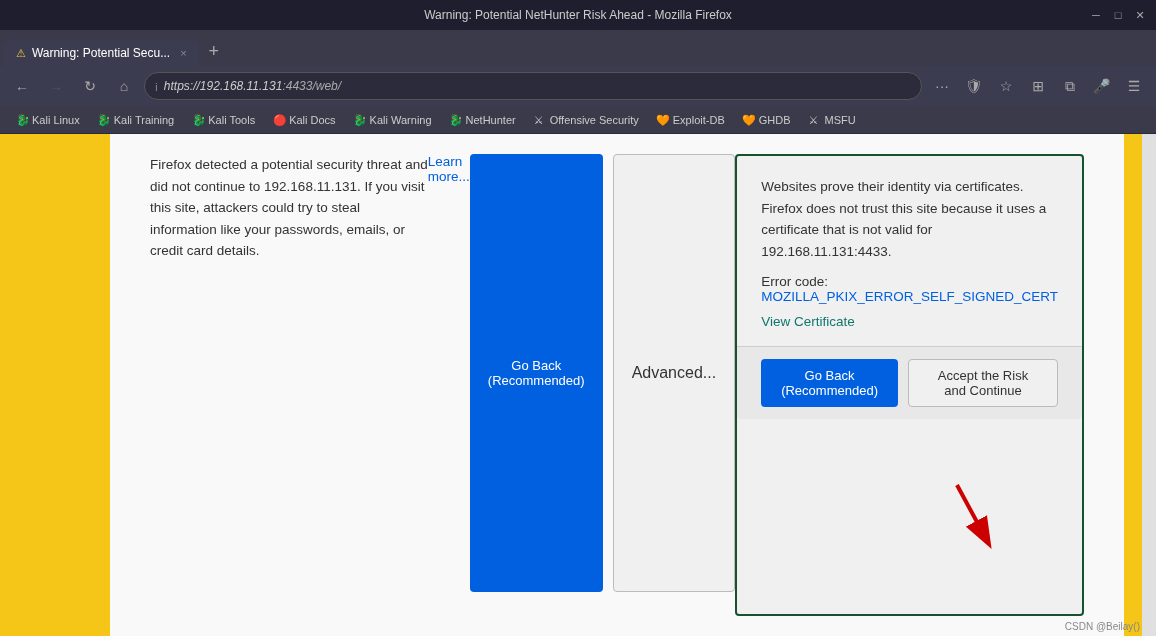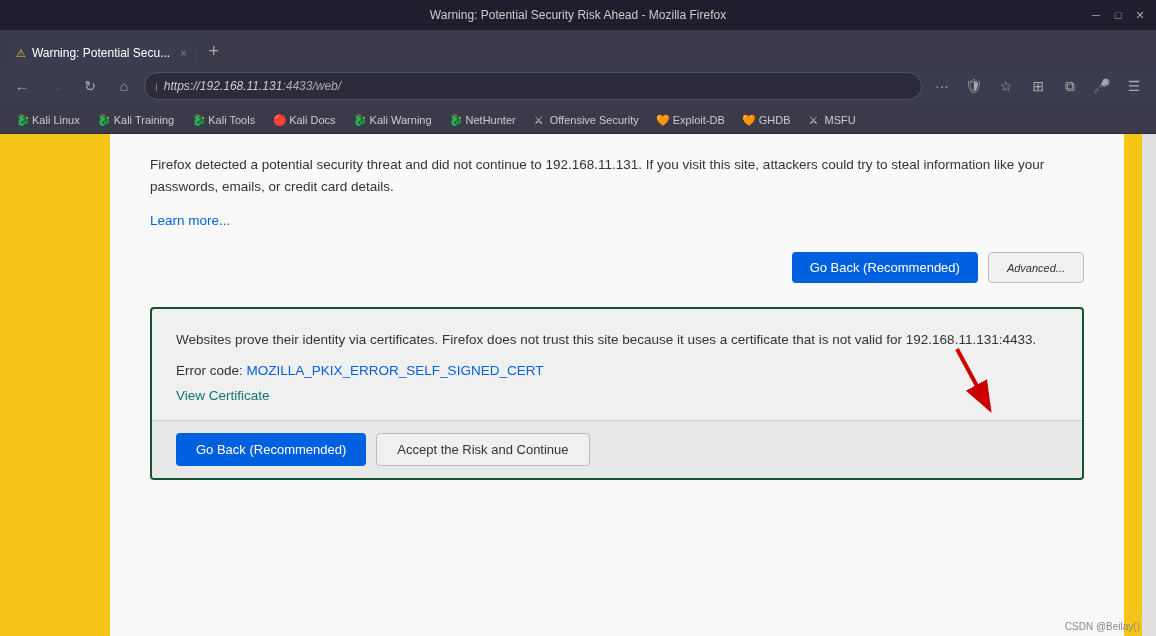--- a/index.html
+++ b/index.html
@@ -212,21 +212,20 @@
       background: #e0e0e0;
       flex-shrink: 0;
     }
 
     
     .main-content {
       flex: 1;
       background: #f9f9f9;
       padding: 20px 40px;
       display: flex;
-      flex-direction: column;
       overflow-y: auto;
     }
 
     .warning-text {
       color: #333;
       font-size: 13.5px;
       line-height: 1.6;
       margin-bottom: 16px;
     }
 
@@ -255,23 +254,22 @@
       font-size: 13px;
       cursor: pointer;
     }
 
     .btn-advanced {
       background: #f0f0f0;
       color: #333;
       border: 1px solid #bbb;
       padding: 8px 18px;
       border-radius: 4px;
-      font-size: 11px;
-      cursor: pointer;
-      font-style: italic;
+      font-size: 16px;
+      cursor: pointer;
     }
 
     
     .advanced-panel {
       background: #f0f0f0;
       border: 2px solid #14532d;
       border-radius: 4px;
       padding: 20px 24px;
       position: relative;
     }
@@ -348,21 +346,21 @@
       color: #888;
       font-size: 10px;
     }
   </style>
 </head>
 <body>
 
 <div class="browser-window">
 
   <div class="title-bar">
-    <span class="title-bar-text">Warning: Potential Security Risk Ahead - Mozilla Firefox</span>
+    <span class="title-bar-text">Warning: Potential NetHunter Risk Ahead - Mozilla Firefox</span>
     <div class="window-controls">
       <div class="win-btn">─</div>
       <div class="win-btn">□</div>
       <div class="win-btn">✕</div>
     </div>
   </div>
 
   <div class="tab-bar">
     <div class="tab active">
       <span class="tab-warning-icon">⚠</span>

